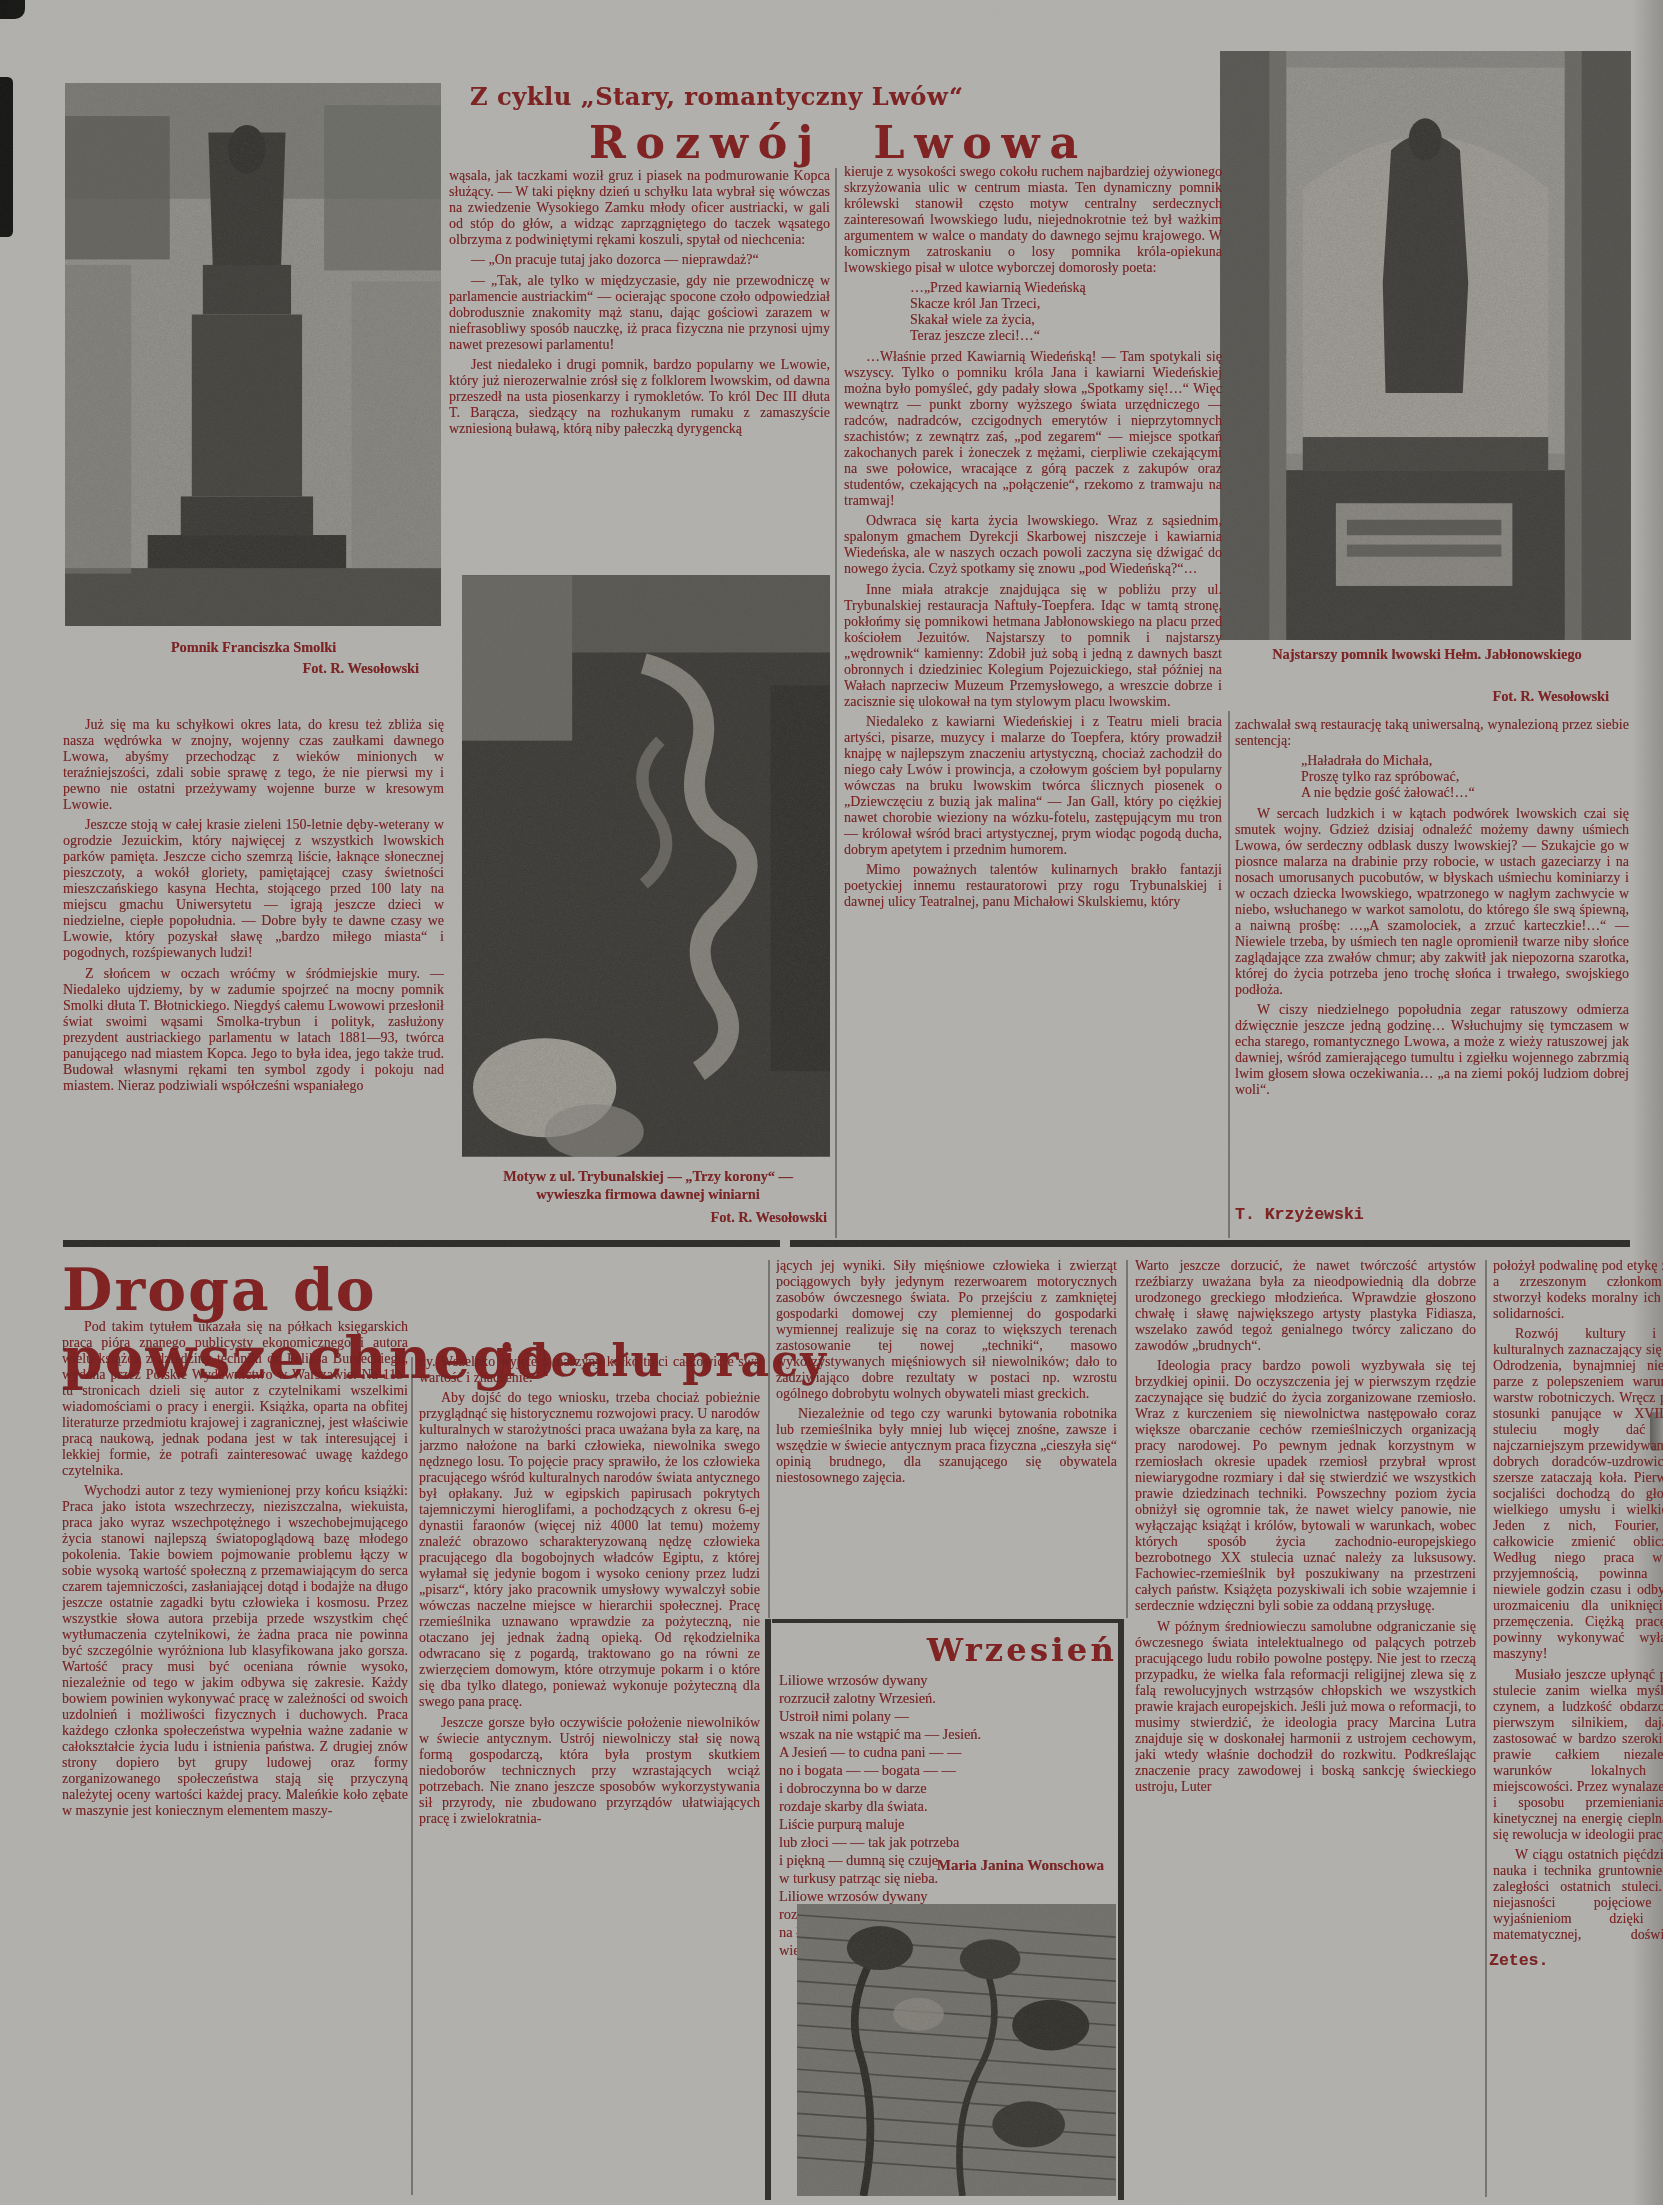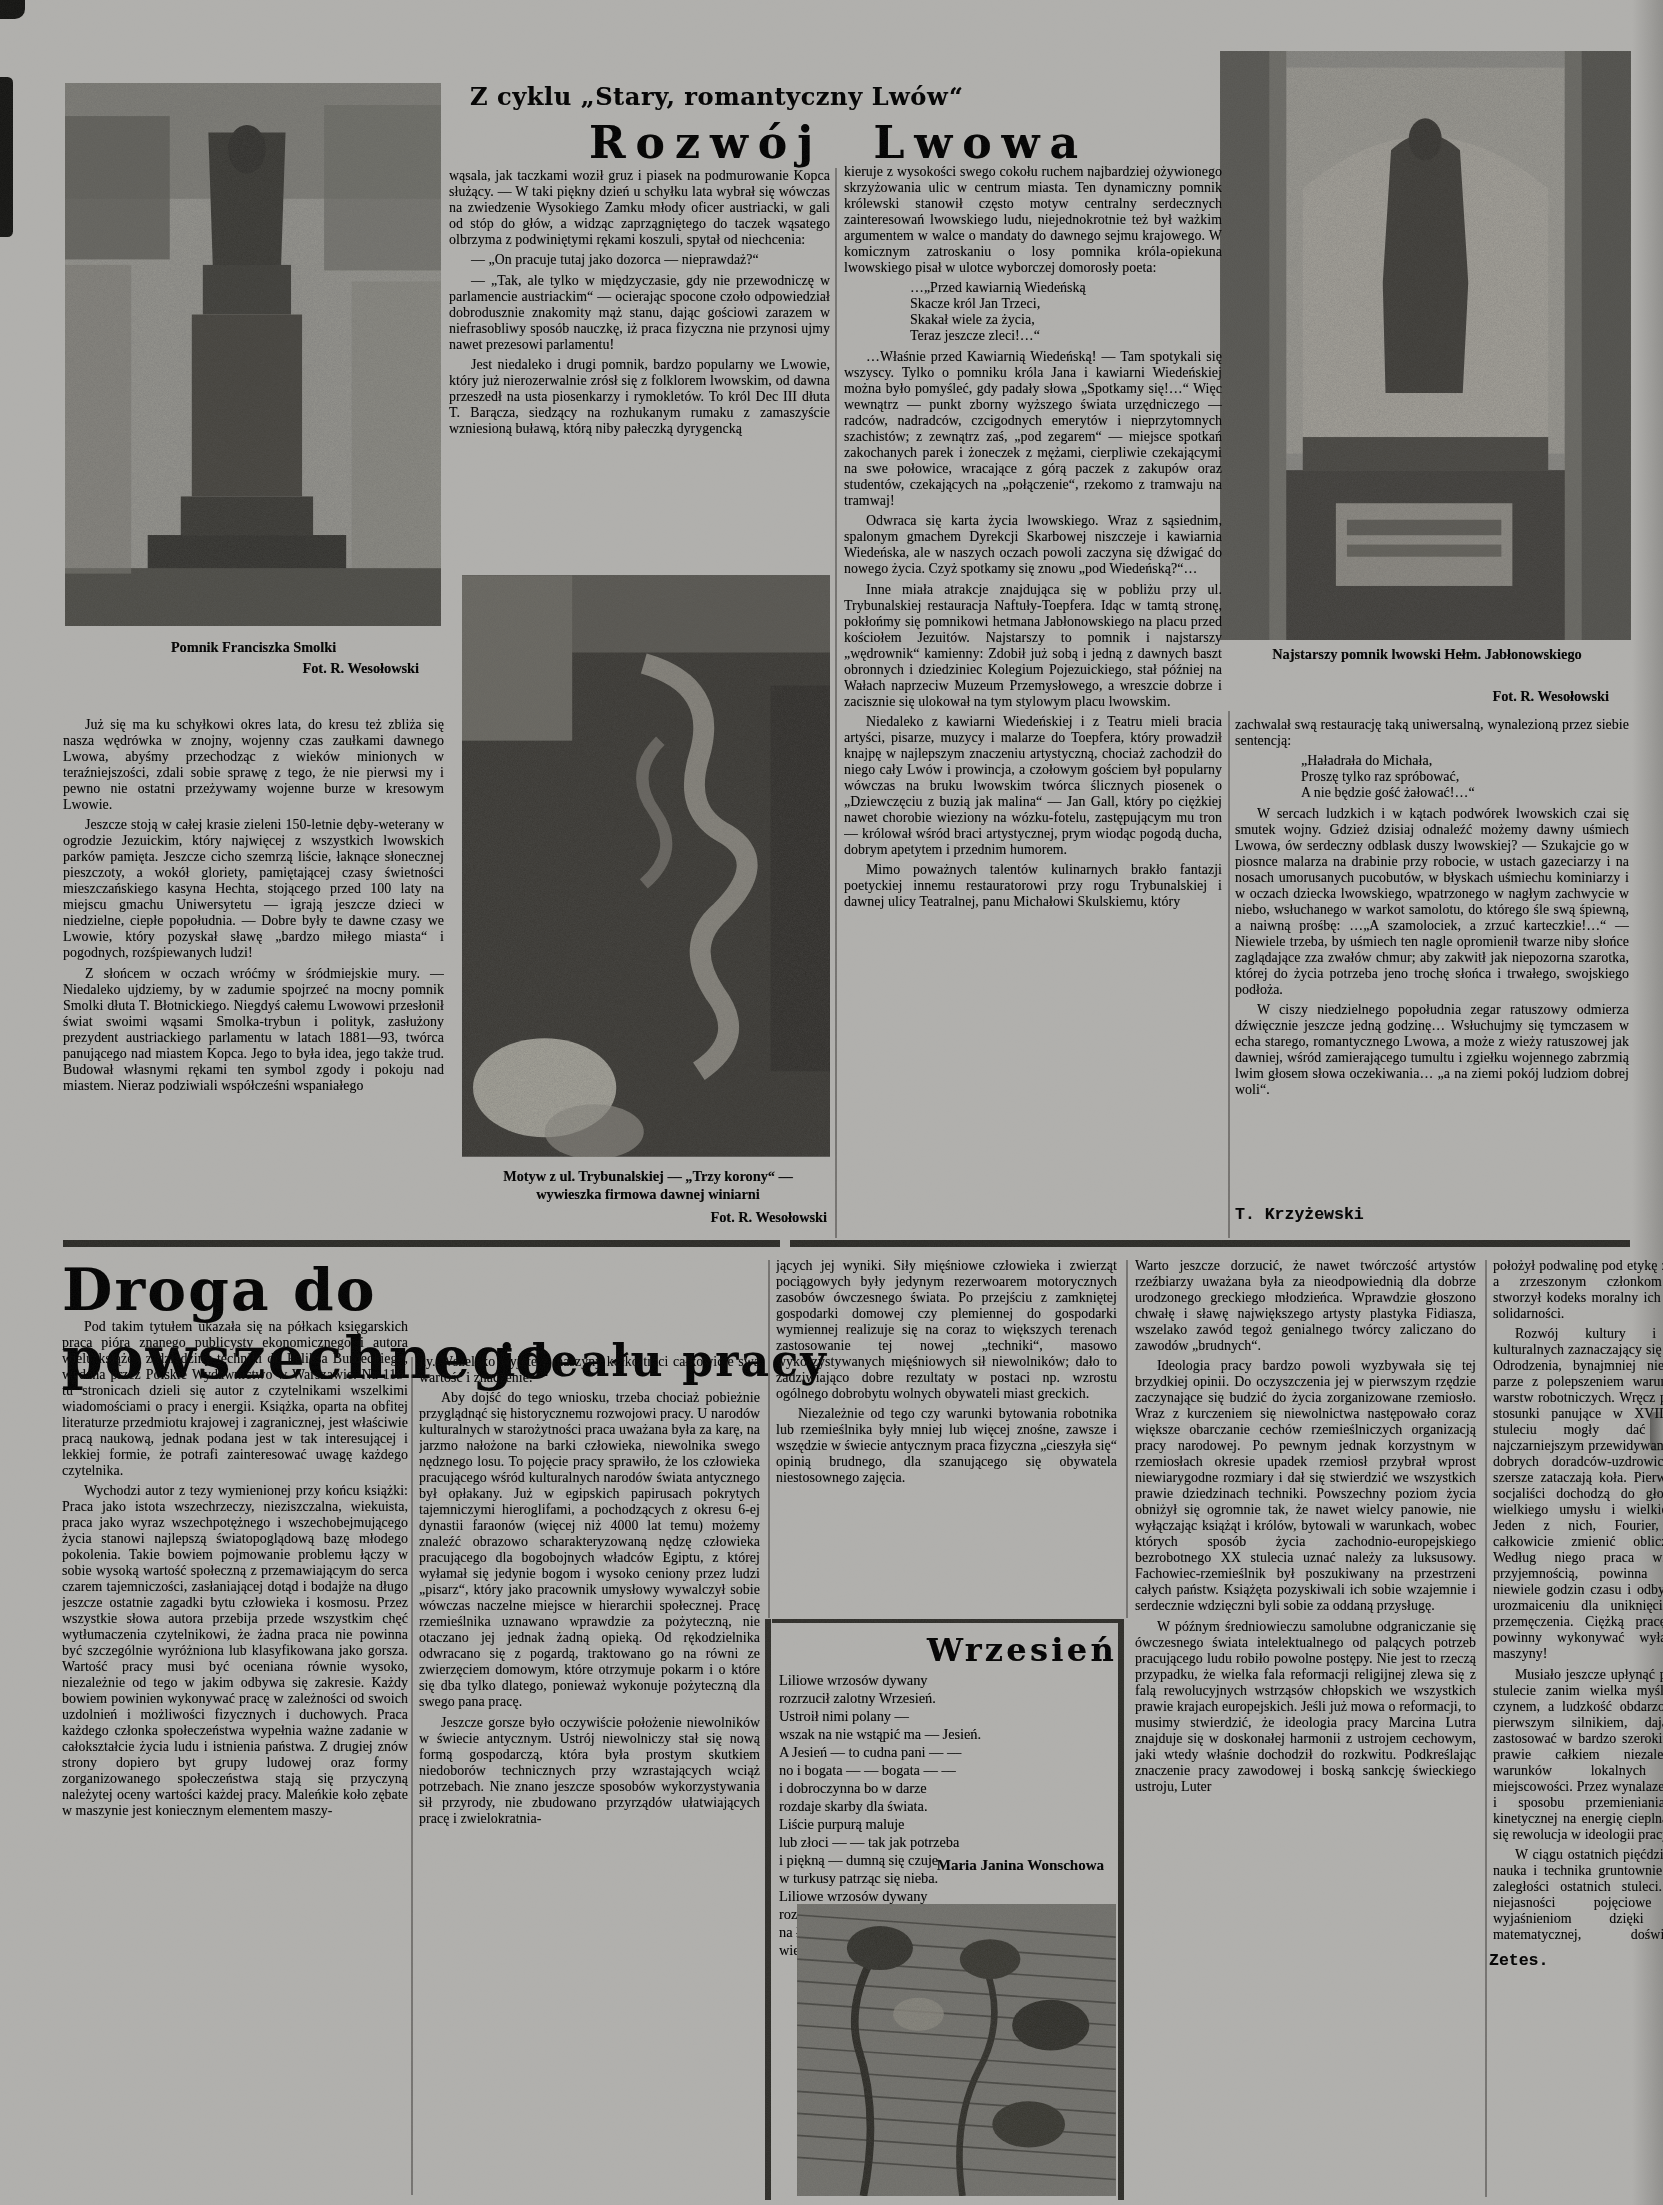--- a/index.html
+++ b/index.html
@@ -1,19 +1,19 @@
 <!DOCTYPE html>
 <html style="font-size:8.8px"><head>
 <meta charset="utf-8">
 <style>
   html,body{margin:0;padding:0;background:#6f6f6d;}
   #page{position:relative;width:1663px;height:2205px;background:#b1b0ad;overflow:hidden;
         font-family:"Liberation Serif",serif;color:#26241f;}
   .abs{position:absolute;}
-  .ink{color:#000000;text-shadow:0.2px 0.3px 0.4px rgba(34,32,28,.45);}
+  .ink{color:#7f1d1d;text-shadow:0.2px 0.3px 0.4px rgba(34,32,28,.45);}
   .body-text{font-size:13.8px;line-height:16px;text-align:justify;letter-spacing:0.1px;overflow:hidden;}
   .body-text p{margin:0 0 4.4px 0;text-indent:22px;}
   .body-text p.noind{text-indent:0;}
   .verse{white-space:pre-line;text-indent:0 !important;padding-left:66px;margin:3.3px 0 5.5px 0;}
   .kicker{font-weight:700;font-size:24px;letter-spacing:0.6px;font-family:"DejaVu Serif",serif;}
   .main-title{font-weight:700;font-size:44px;letter-spacing:10px;word-spacing:25px;text-align:center;
               font-family:"DejaVu Serif",serif;}
   .caption{font-weight:700;font-size:14.3px;line-height:17.6px;text-align:center;}
   .credit{font-weight:700;font-size:14.3px;text-align:right;padding-right:39px;}
   .sig{font-weight:700;font-size:16.5px;font-family:Liberation Mono, monospace;}

